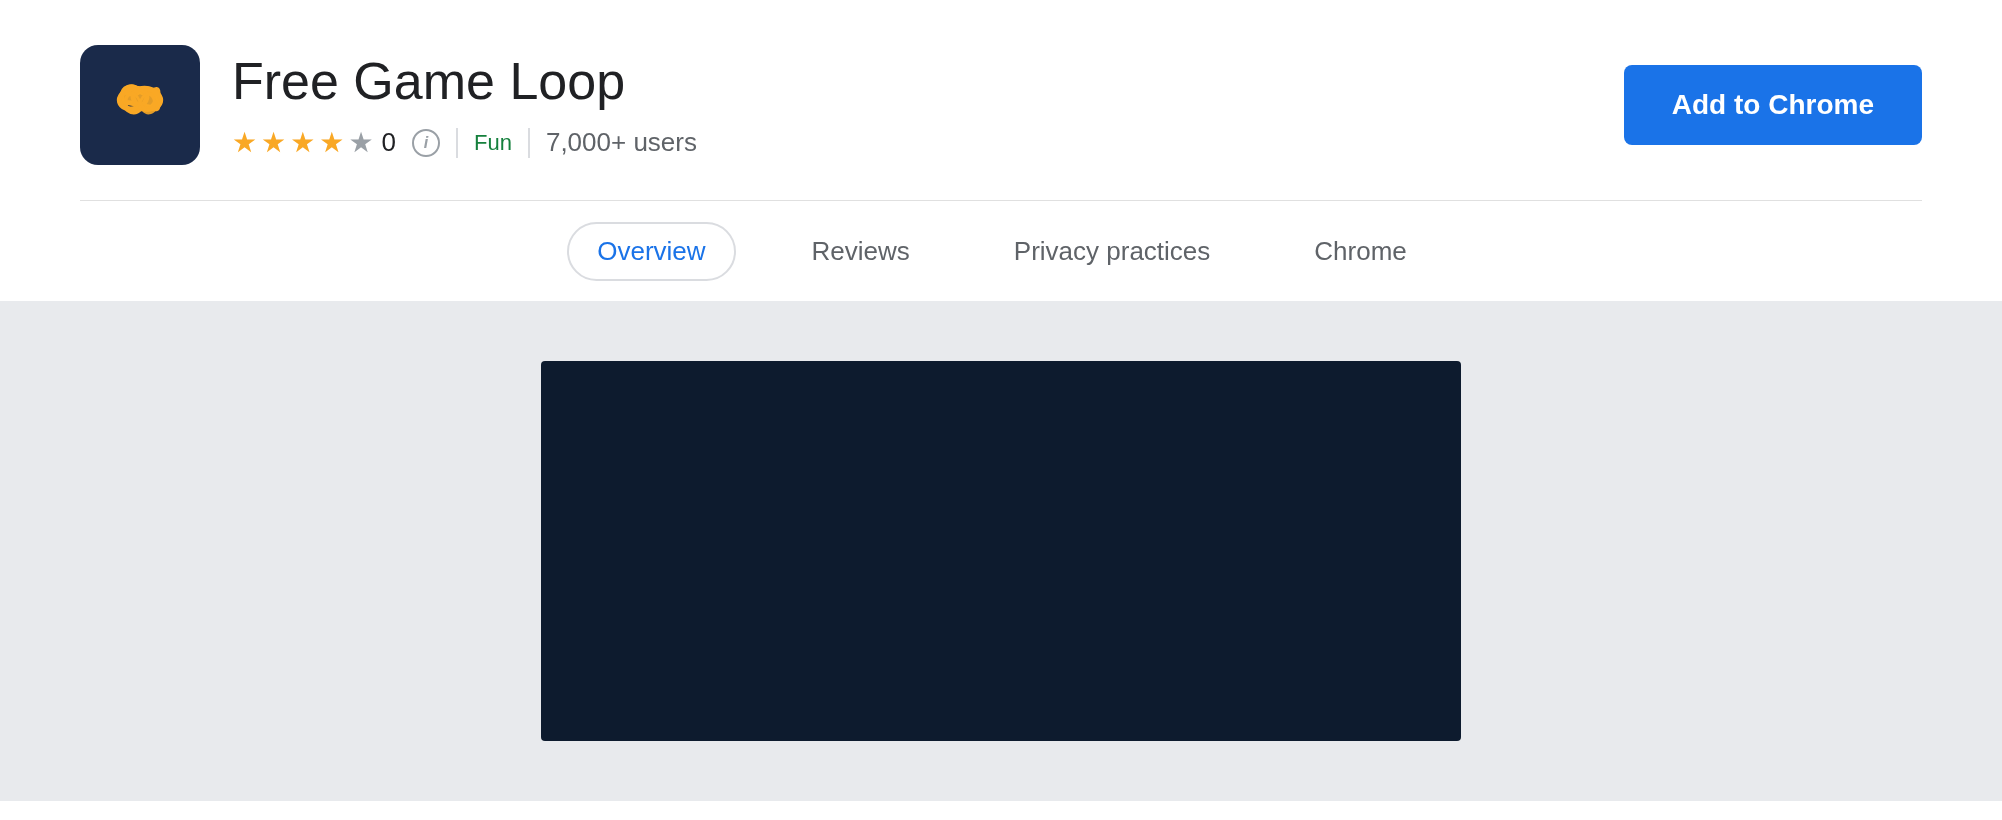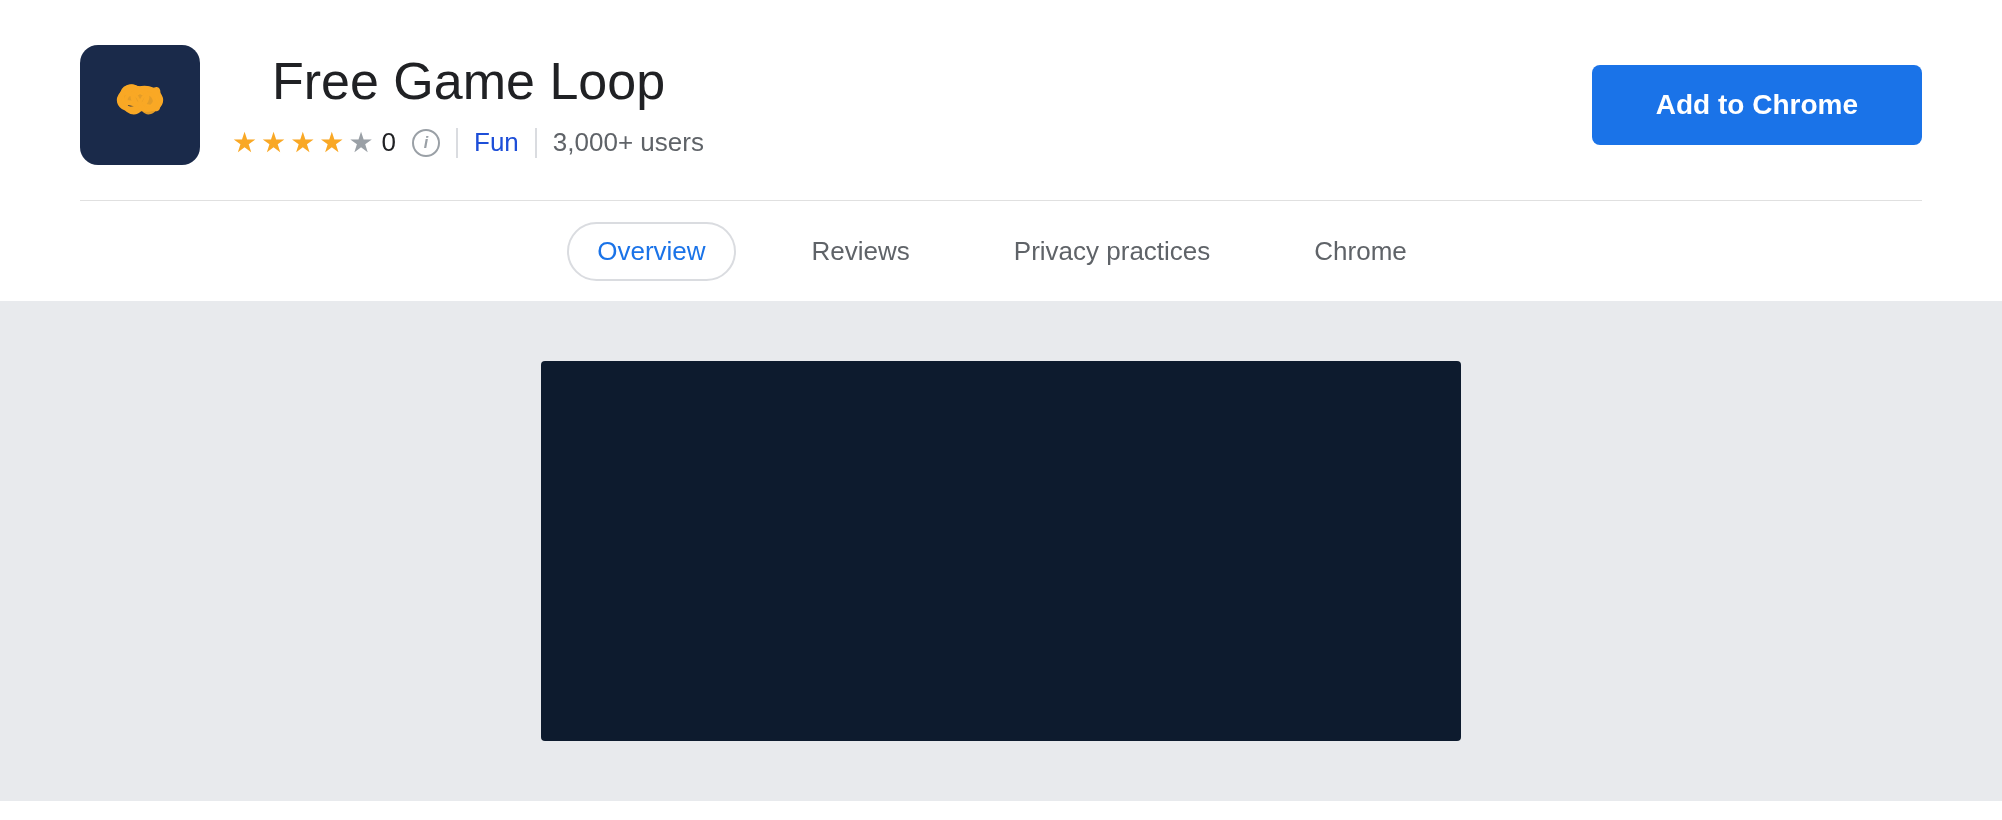--- a/index.html
+++ b/index.html
@@ -53,21 +53,20 @@
       justify-content: center;
       gap: 16px;
       padding-top: 8px;
     }
 
     .app-title {
       font-size: 52px;
       font-weight: 400;
       color: #202124;
       line-height: 1.1;
-      margin-left: 40px;
     }
 
     .app-meta {
       display: flex;
       align-items: center;
       gap: 16px;
     }
 
     .stars {
       display: flex;
@@ -105,36 +104,36 @@
       font-weight: bold;
     }
 
     .divider-vertical {
       width: 2px;
       height: 30px;
       background: #dadce0;
     }
 
     .category {
-      font-size: 26px;
-      color: #1d4ed8;
+      font-size: 22px;
+      color: #15803d;
       cursor: pointer;
     }
 
     .users {
       font-size: 26px;
       color: #5f6368;
     }
 
     .add-to-chrome-btn {
       background: #1a73e8;
       color: #ffffff;
       border: none;
       border-radius: 8px;
-      padding: 24px 64px;
+      padding: 24px 48px;
       font-size: 28px;
       font-weight: 600;
       cursor: pointer;
       white-space: nowrap;
       flex-shrink: 0;
     }
 
     .separator {
       height: 1px;
       background: #e0e0e0;
@@ -215,21 +214,21 @@
           <span class="star filled">★</span>
           <span class="star filled">★</span>
           <span class="star filled">★</span>
           <span class="star">★</span>
           <span class="rating-count">0</span>
         </div>
         <div class="info-icon">i</div>
         <div class="divider-vertical"></div>
         <span class="category">Fun</span>
         <div class="divider-vertical"></div>
-        <span class="users">3,000+ users</span>
+        <span class="users">7,000+ users</span>
       </div>
     </div>
   </div>
 
   <button class="add-to-chrome-btn">Add to Chrome</button>
 </div>
 
 <div class="separator"></div>
 
 <div class="nav-section">

